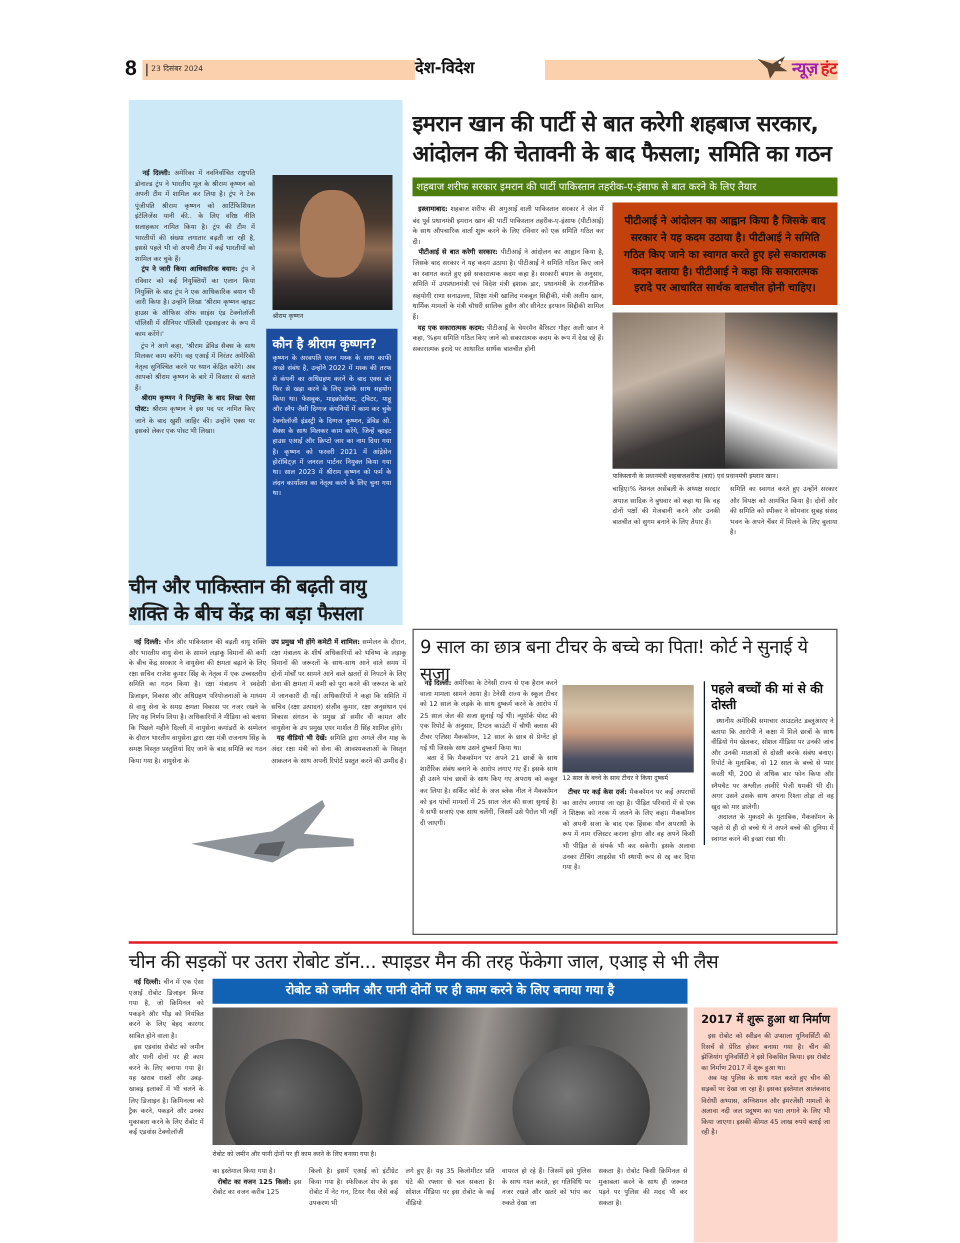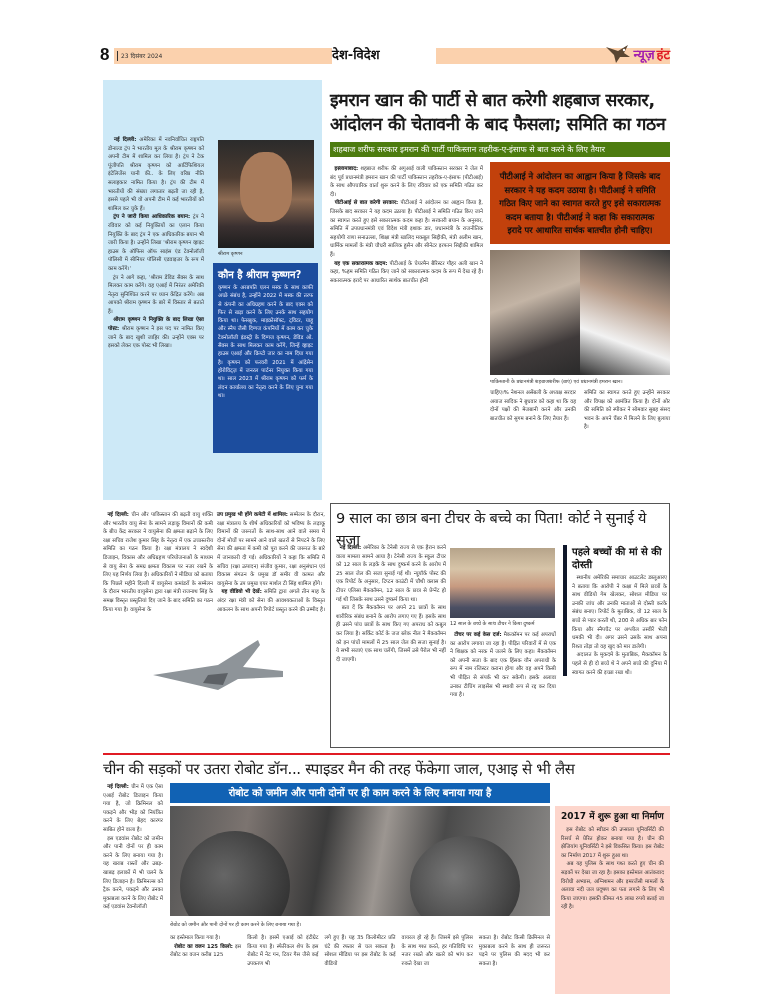--- a/index.html
+++ b/index.html
@@ -51,21 +51,21 @@
   .air-col2 { left: 117px; top: 470px; width: 108px; }
   .jet { left: 48px; top: 595px; width: 140px; height: 60px; }
 
   
   .twelve-box { left: 230px; top: 463px; width: 340px; height: 245px; border: 1px solid #555; }
   .twelve-head { left: 236px; top: 467px; width: 330px; font-size: 14.5px; line-height: 22px; font-weight: normal; }
   .twelve-col1 { left: 236px; top: 503px; width: 110px; }
   .teacher-photo { left: 350px; top: 508px; width: 105px; height: 70px; background: linear-gradient(180deg,#b6a48a 0%,#d7c4a8 30%,#c79a80 55%,#4b4f63 85%,#3f4456 100%); }
   .teacher-cap { left: 350px; top: 580px; width: 106px; }
   .twelve-col2 { left: 350px; top: 590px; width: 106px; }
-  .first-box { left: 463px; top: 505px; width: 104px; border-left: 4px solid #0f172a; padding-left: 5px; }
+  .first-box { left: 463px; top: 505px; width: 104px; border-left: 1px solid #0f172a; padding-left: 5px; }
   .first-title { font: bold 10px "DejaVu Sans", sans-serif; line-height: 13px; color: #111; margin-bottom: 2px; }
 
   .red-rule { left: 3px; top: 713px; width: 567px; height: 2px; background: #e01b24; }
 
   
   .robot-head { left: 3px; top: 718px; width: 567px; font-size: 15px; line-height: 22px; font-weight: normal; white-space: nowrap; }
   .robot-col1 { left: 3px; top: 742px; width: 60px; }
   .robot-bar { left: 70px; top: 743px; width: 380px; height: 20px; background: #1162b4; color: #fff; font: bold 10px "DejaVu Sans", sans-serif; text-align: center; line-height: 20px; white-space: nowrap; overflow: hidden; }
   .robot-photo { left: 70px; top: 766px; width: 380px; height: 110px; background: linear-gradient(100deg,#555 0%,#7c7470 20%,#3b3b3b 40%,#9c9691 55%,#4a4a4a 70%,#8c8a88 100%); overflow: hidden; }
   .ball1 { position: absolute; left: 10px; top: 25px; width: 110px; height: 110px; border-radius: 50%; background: radial-gradient(circle at 40% 40%, #666, #222); }
@@ -122,20 +122,21 @@
   </div>
   <div class="abs imran-quote">पीटीआई ने आंदोलन का आह्वान किया है जिसके बाद सरकार ने यह कदम उठाया है। पीटीआई ने समिति गठित किए जाने का स्वागत करते हुए इसे सकारात्मक कदम बताया है। पीटीआई ने कहा कि सकारात्मक इरादे पर आधारित सार्थक बातचीत होनी चाहिए।</div>
   <div class="abs imran-photo">
     <div class="p1"></div>
     <div class="p2"></div>
   </div>
   <div class="abs caption imran-cap">पाकिस्तानी के प्रधानमंत्री शहबाजशरीफ (बाएं) एवं प्रधानमंत्री इमरान खान।</div>
   <div class="abs body-text imran-col2">चाहिए।% नेशनल असेंबली के अध्यक्ष सरदार अयाज सादिक ने बुधवार को कहा था कि वह दोनों पक्षों की मेजबानी करने और उनकी बातचीत को सुगम बनाने के लिए तैयार हैं।</div>
   <div class="abs body-text imran-col3">समिति का स्वागत करते हुए उन्होंने सरकार और विपक्ष को आमंत्रित किया है। दोनों ओर की समिति को स्पीकर ने सोमवार सुबह संसद भवन के अपने चैंबर में मिलने के लिए बुलाया है।</div>
 
+  <div class="abs headline air-head">चीन और पाकिस्तान की बढ़ती वायु शक्ति के बीच केंद्र का बड़ा फैसला</div>
   <div class="abs body-text air-col1">
     <p>&nbsp;&nbsp;<b>नई दिल्ली:</b> <span>चीन और पाकिस्तान की बढ़ती वायु शक्ति और भारतीय वायु सेना के सामने लड़ाकू विमानों की कमी के बीच केंद्र सरकार ने वायुसेना की क्षमता बढ़ाने के लिए रक्षा सचिव राजेश कुमार सिंह के नेतृत्व में एक उच्चस्तरीय समिति का गठन किया है। रक्षा मंत्रालय ने स्वदेशी डिजाइन, विकास और अधिग्रहण परियोजनाओं के माध्यम से वायु सेना के समग्र क्षमता विकास पर नजर रखने के लिए यह निर्णय लिया है। अधिकारियों ने मीडिया को बताया कि पिछले महीने दिल्ली में वायुसेना कमांडरों के सम्मेलन के दौरान भारतीय वायुसेना द्वारा रक्षा मंत्री राजनाथ सिंह के समक्ष विस्तृत प्रस्तुतियां दिए जाने के बाद समिति का गठन किया गया है। वायुसेना के</span></p>
   </div>
   <div class="abs body-text air-col2">
     <p><b>उप प्रमुख भी होंगे कमेटी में शामिल:</b> <span>सम्मेलन के दौरान, रक्षा मंत्रालय के शीर्ष अधिकारियों को भविष्य के लड़ाकू विमानों की जरूरतों के साथ-साथ आने वाले समय में दोनों मोर्चों पर सामने आने वाले खतरों से निपटने के लिए सेना की क्षमता में कमी को पूरा करने की जरूरत के बारे में जानकारी दी गई। अधिकारियों ने कहा कि समिति में सचिव (रक्षा उत्पादन) संजीव कुमार, रक्षा अनुसंधान एवं विकास संगठन के प्रमुख डॉ समीर वी कामत और वायुसेना के उप प्रमुख एयर मार्शल टी सिंह शामिल होंगे।</span></p>
     <p>&nbsp;&nbsp;<b>यह वीडियो भी देखें:</b> <span>समिति द्वारा अगले तीन माह के अंदर रक्षा मंत्री को सेना की आवश्यकताओं के विस्तृत आकलन के साथ अपनी रिपोर्ट प्रस्तुत करने की उम्मीद है।</span></p>
   </div>
   <svg class="abs jet" viewBox="0 0 140 60">
     <path d="M5 40 L70 30 L110 5 L112 10 L95 32 L135 36 L135 42 L90 44 L70 55 L40 48 Z" fill="#8e9499"></path>
     <path d="M60 40 L80 38 L75 50 L55 48 Z" fill="#5d6166"></path>

